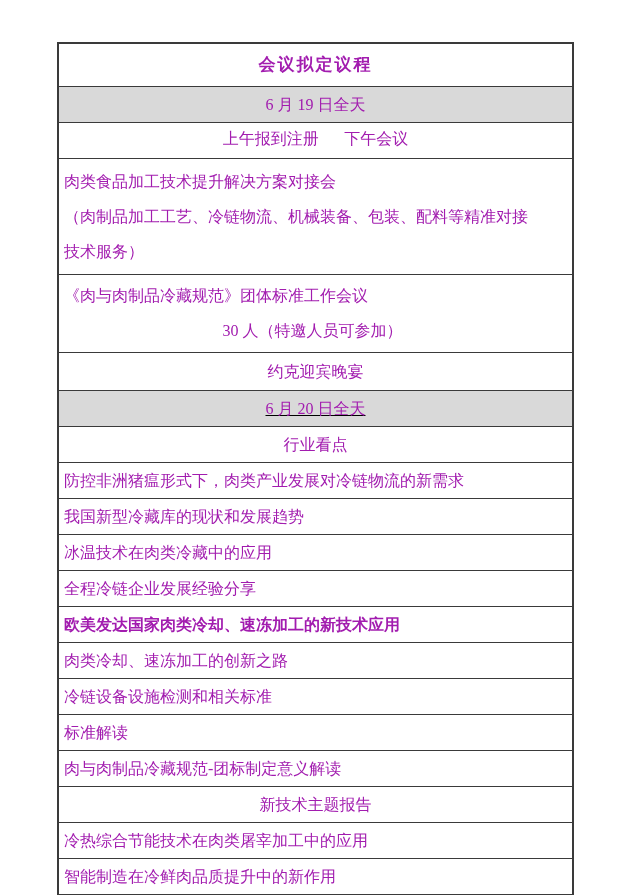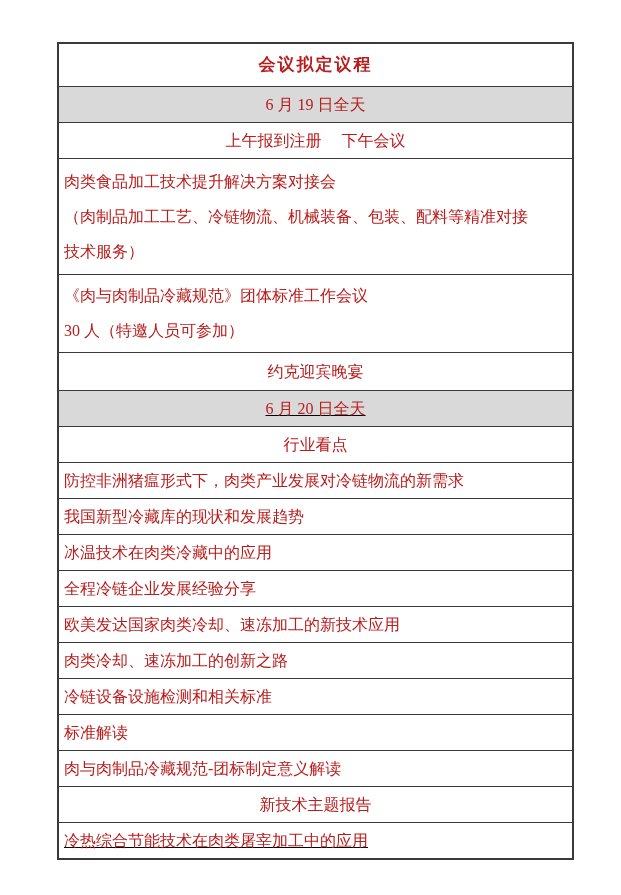--- a/index.html
+++ b/index.html
@@ -26,54 +26,54 @@
     width: 517px;
     border-collapse: collapse;
     table-layout: fixed;
     border: 2px solid #3a3a3a;
   }
   table.agenda td {
     border: 1px solid #3a3a3a;
     padding: 0 5px;
     font-size: 16px;
     line-height: 35px;
-    color: #b91c1c;
+    color: #a21caf;
     vertical-align: middle;
     overflow: hidden;
   }
   tr.row-gray td {
     background: #d9d9d9;
   }
   tr.row-bold td {
     font-weight: bold;
     font-size: 17px;
     letter-spacing: 2px;
   }
   .line { white-space: nowrap; }
   .line-left   { text-align: left; }
   .line-center { text-align: center; }
-  .line-right  { text-align: left; padding-right: 6px; }
+  .line-right  { text-align: center; padding-right: 6px; }
 </style>
 </head>
 <body>
 
 <div class="page">
   <table class="agenda">
     <tbody id="agenda-body">
         <tr class="row-bold" style="height: 43px;">
           <td>
             <div class="line line-center">会议拟定议程</div>
           </td>
         </tr>
         <tr class="row-gray" style="height: 34px;">
           <td>
             <div class="line line-center">6 月 19 日全天</div>
           </td>
         </tr>
-        <tr style="height: 32px;">
+        <tr style="height: 32px; font-family: Liberation Mono, monospace;">
           <td>
             <div class="line line-center">上午报到注册　 下午会议</div>
           </td>
         </tr>
         <tr style="height: 116px;">
           <td>
             <div class="line line-left">肉类食品加工技术提升解决方案对接会</div>
             <div class="line line-left">（肉制品加工工艺、冷链物流、机械装备、包装、配料等精准对接</div>
             <div class="line line-left">技术服务）</div>
           </td>
@@ -112,21 +112,21 @@
         <tr style="height: 35px;">
           <td>
             <div class="line line-left">冰温技术在肉类冷藏中的应用</div>
           </td>
         </tr>
         <tr style="height: 36px;">
           <td>
             <div class="line line-left">全程冷链企业发展经验分享</div>
           </td>
         </tr>
-        <tr style="height: 33px;">
+        <tr style="height: 33px; font-weight: bold;">
           <td>
             <div class="line line-left">欧美发达国家肉类冷却、速冻加工的新技术应用</div>
           </td>
         </tr>
         <tr style="height: 36px;">
           <td>
             <div class="line line-left">肉类冷却、速冻加工的创新之路</div>
           </td>
         </tr>
         <tr style="height: 36px; padding-left: 8px;">
@@ -142,20 +142,25 @@
         <tr style="height: 35px;">
           <td>
             <div class="line line-left">肉与肉制品冷藏规范-团标制定意义解读</div>
           </td>
         </tr>
         <tr style="height: 33px;">
           <td>
             <div class="line line-center">新技术主题报告</div>
           </td>
         </tr>
-        <tr style="height: 35px; text-decoration: underline;">
+        <tr style="height: 35px;">
           <td>
             <div class="line line-left">冷热综合节能技术在肉类屠宰加工中的应用</div>
+          </td>
+        </tr>
+        <tr style="height: 35px;">
+          <td>
+            <div class="line line-left">智能制造在冷鲜肉品质提升中的新作用</div>
           </td>
         </tr>
       </tbody>
   </table>
 </div>
 
 </body></html>

